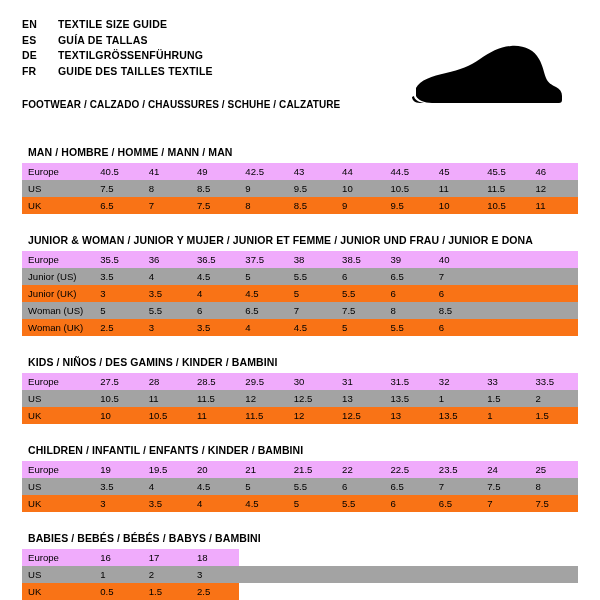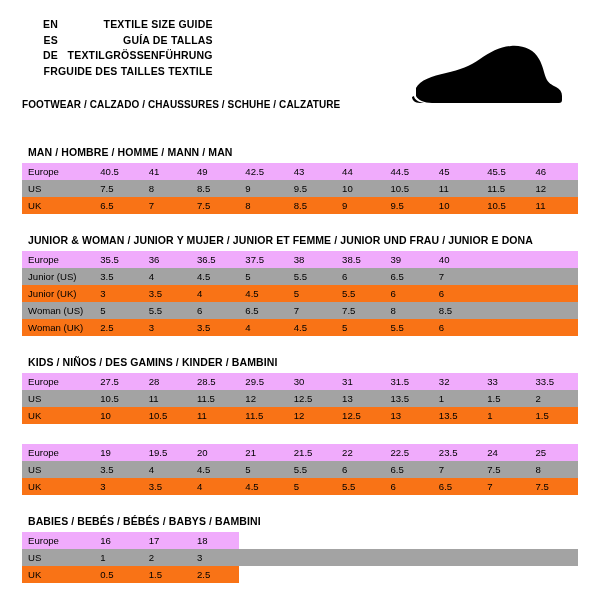--- a/index.html
+++ b/index.html
@@ -20,21 +20,20 @@
   
   .header {
     position: relative;
     min-height: 108px;
   }
   .lang-table {
     border-collapse: collapse;
     font-size: 10.5px;
     font-weight: bold;
     letter-spacing: 0.2px;
-    text-align: right;
   }
   .lang-table td {
     padding: 0 0 2.5px 0;
     vertical-align: top;
     line-height: 13px;
   }
   .lang-code { width: 36px; }
 
   .shoe-wrap {
     position: absolute;
@@ -285,20 +284,21 @@
           <td>13</td>
           <td>13.5</td>
           <td>1</td>
           <td>1.5</td>
         </tr>
       </tbody>
     </table>
   </div>
 
   <div class="section">
+    <div class="section-title">CHILDREN / INFANTIL / ENFANTS / KINDER / BAMBINI</div>
     <table class="size">
       <colgroup>
           <col style="width:13%">
           <col span="10" style="width:8.7%">
         </colgroup>
       <tbody>
         <tr class="head">
           <td class="rowlabel">Europe</td>
           <td>19</td>
           <td>19.5</td>

